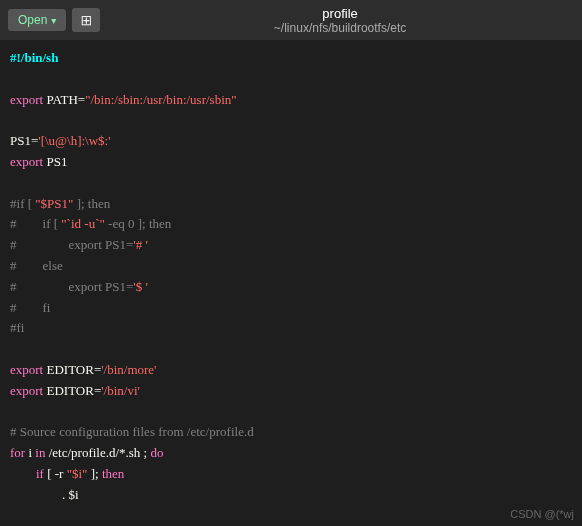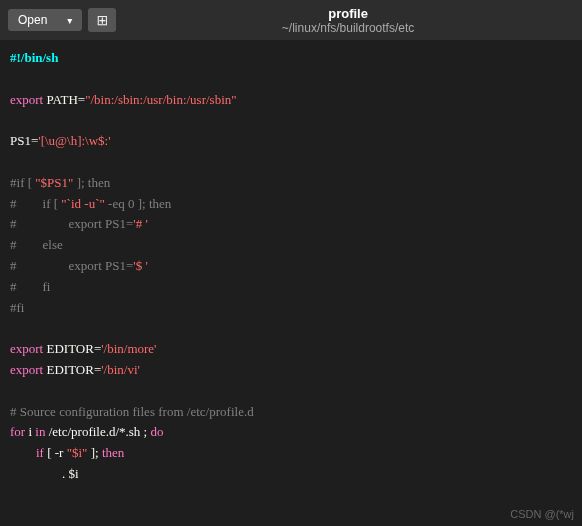--- a/index.html
+++ b/index.html
@@ -21,29 +21,29 @@
       background: #2d2d2d;
       display: flex;
       align-items: center;
       height: 40px;
       padding: 0 8px;
       gap: 6px;
     }
 
     .open-btn {
       background: #555;
-      color: #ffffff;
+      color: #86efac;
       border: none;
       padding: 4px 10px;
       font-size: 12px;
       cursor: pointer;
       border-radius: 3px;
       display: flex;
       align-items: center;
-      gap: 20px;
+      gap: 4px;
     }
 
     .open-btn .arrow {
       font-size: 10px;
     }
 
     .icon-btn {
       background: #555;
       border: none;
       color: #eee;
@@ -53,21 +53,21 @@
       font-size: 14px;
     }
 
     .title-center {
       flex: 1;
       text-align: center;
     }
 
     .title-center .filename {
       color: #ffffff;
-      font-weight: bold;
+      font-weight: normal;
       font-size: 13px;
       font-family: sans-serif;
     }
 
     .title-center .filepath {
       color: #aaaaaa;
       font-size: 12px;
       font-family: sans-serif;
     }
 
@@ -114,20 +114,21 @@
     <div class="filepath">~/linux/nfs/buildrootfs/etc</div>
   </div>
 </div>
 
 <div class="editor-area" id="editor">
     <div class="line"><span class="shebang">#!/bin/sh</span></div>
     <div class="line">&nbsp;</div>
     <div class="line"><span class="keyword">export</span><span class="normal"> PATH=</span><span class="string-val">"/bin:/sbin:/usr/bin:/usr/sbin"</span></div>
     <div class="line">&nbsp;</div>
     <div class="line"><span class="normal">PS1=</span><span class="string-val">'[\u@\h]:\w$:'</span></div>
+    <div class="line"><span class="keyword">export</span><span class="normal"> PS1</span></div>
     <div class="line">&nbsp;</div>
     <div class="line"><span class="comment">#</span><span class="comment">i</span><span class="comment">f</span><span class="comment"> </span><span class="comment">[</span><span class="comment"> </span><span class="comment-str">"$PS1"</span><span class="comment"> </span><span class="comment">]</span><span class="comment">;</span><span class="comment"> </span><span class="comment">t</span><span class="comment">h</span><span class="comment">e</span><span class="comment">n</span></div>
     <div class="line"><span class="comment">#</span><span class="comment"> </span><span class="comment"> </span><span class="comment"> </span><span class="comment"> </span><span class="comment"> </span><span class="comment"> </span><span class="comment"> </span><span class="comment"> </span><span class="comment">i</span><span class="comment">f</span><span class="comment"> </span><span class="comment">[</span><span class="comment"> </span><span class="comment-str">"`id -u`"</span><span class="comment"> </span><span class="comment">-</span><span class="comment">e</span><span class="comment">q</span><span class="comment"> </span><span class="comment">0</span><span class="comment"> </span><span class="comment">]</span><span class="comment">;</span><span class="comment"> </span><span class="comment">t</span><span class="comment">h</span><span class="comment">e</span><span class="comment">n</span></div>
     <div class="line"><span class="comment">#</span><span class="comment"> </span><span class="comment"> </span><span class="comment"> </span><span class="comment"> </span><span class="comment"> </span><span class="comment"> </span><span class="comment"> </span><span class="comment"> </span><span class="comment"> </span><span class="comment"> </span><span class="comment"> </span><span class="comment"> </span><span class="comment"> </span><span class="comment"> </span><span class="comment"> </span><span class="comment"> </span><span class="comment">e</span><span class="comment">x</span><span class="comment">p</span><span class="comment">o</span><span class="comment">r</span><span class="comment">t</span><span class="comment"> </span><span class="comment">P</span><span class="comment">S</span><span class="comment">1</span><span class="comment">=</span><span class="comment-str">'# '</span></div>
     <div class="line"><span class="comment">#</span><span class="comment"> </span><span class="comment"> </span><span class="comment"> </span><span class="comment"> </span><span class="comment"> </span><span class="comment"> </span><span class="comment"> </span><span class="comment"> </span><span class="comment">e</span><span class="comment">l</span><span class="comment">s</span><span class="comment">e</span></div>
     <div class="line"><span class="comment">#</span><span class="comment"> </span><span class="comment"> </span><span class="comment"> </span><span class="comment"> </span><span class="comment"> </span><span class="comment"> </span><span class="comment"> </span><span class="comment"> </span><span class="comment"> </span><span class="comment"> </span><span class="comment"> </span><span class="comment"> </span><span class="comment"> </span><span class="comment"> </span><span class="comment"> </span><span class="comment"> </span><span class="comment">e</span><span class="comment">x</span><span class="comment">p</span><span class="comment">o</span><span class="comment">r</span><span class="comment">t</span><span class="comment"> </span><span class="comment">P</span><span class="comment">S</span><span class="comment">1</span><span class="comment">=</span><span class="comment-str">'$ '</span></div>
     <div class="line"><span class="comment">#</span><span class="comment"> </span><span class="comment"> </span><span class="comment"> </span><span class="comment"> </span><span class="comment"> </span><span class="comment"> </span><span class="comment"> </span><span class="comment"> </span><span class="comment">f</span><span class="comment">i</span></div>
     <div class="line"><span class="comment">#</span><span class="comment">f</span><span class="comment">i</span></div>
     <div class="line">&nbsp;</div>
     <div class="line"><span class="keyword">export</span><span class="normal"> EDITOR=</span><span class="string-val">'/bin/more'</span></div>

